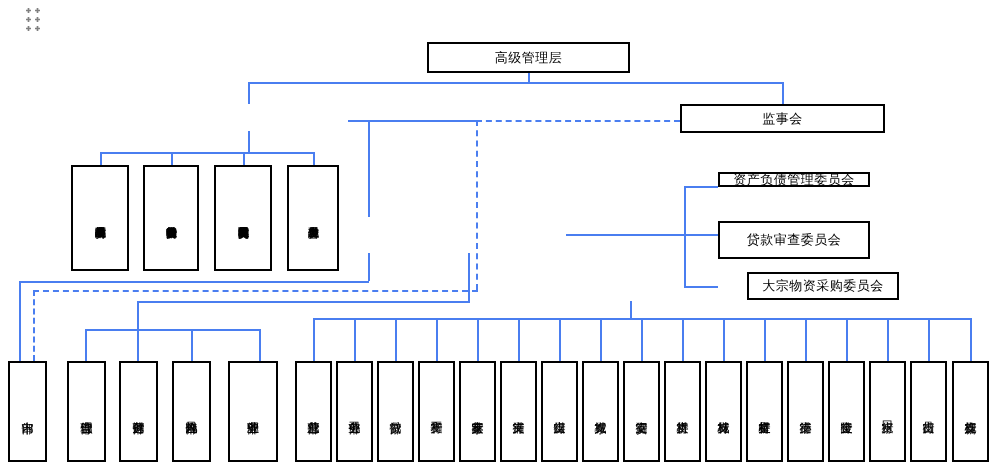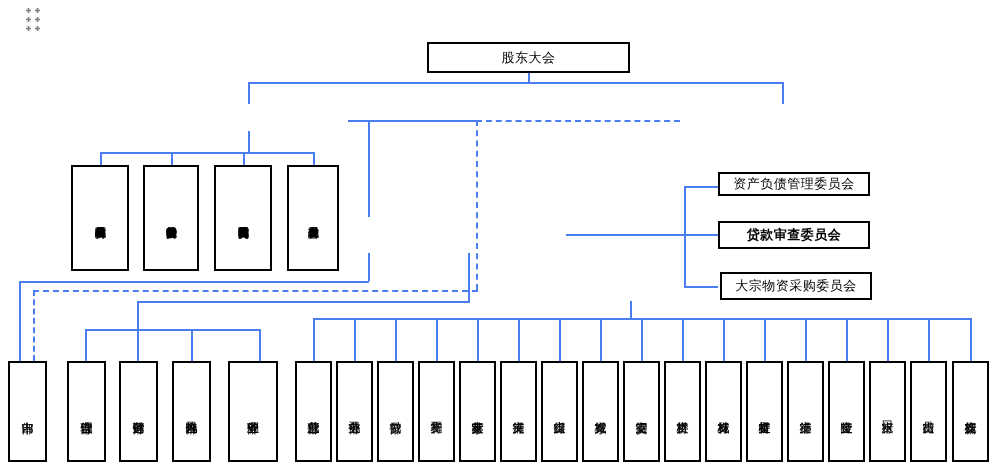--- a/index.html
+++ b/index.html
@@ -165,45 +165,48 @@
 
   <div class="dash-v" style="left:476px; top:120px; height:170px;"></div>
   <div class="dash-h" style="left:33px; top:290px; width:445px;"></div>
   <div class="dash-v" style="left:33px; top:290px; height:71px;"></div>
 
   <div class="ln lnv" style="left:19px; top:281px; height:80px;"></div>
   <div class="ln lnh" style="left:19px; top:281px; width:350px;"></div>
   <div class="ln lnv" style="left:368px; top:253px; height:28px;"></div>
 
   <div class="box h" style="left:427px; top:42px; width:203px; height:31px;">
-    <span>股东大会</span>
-  </div>
-
+    <span>高级管理层</span>
+  </div>
+
+  <div class="box h" style="left:680px; top:104px; width:205px; height:29px;">
+    <span>监事会</span>
+  </div>
 
   <div class="box v tight" style="left:71px; top:165px; width:58px; height:106px;">
     <span>战略发展与提名薪酬委员会</span>
   </div>
   <div class="box v tight" style="left:143px; top:165px; width:56px; height:106px;">
     <span>审计和消费者权益保护委员会</span>
   </div>
   <div class="box v tight" style="left:214px; top:165px; width:58px; height:106px;">
     <span>风险管理与关联交易控制委员会</span>
   </div>
   <div class="box v tight" style="left:287px; top:165px; width:52px; height:106px;">
     <span>普惠金融发展委员会</span>
   </div>
 
 
-  <div class="box h" style="left:718px; top:172px; width:152px; height:24px;">
+  <div class="box h" style="left:718px; top:172px; width:152px; height:15px;">
     <span>资产负债管理委员会</span>
   </div>
-  <div class="box h" style="left:718px; top:221px; width:152px; height:28px;font-weight:bold;">
+  <div class="box h" style="left:718px; top:221px; width:152px; height:38px;">
     <span>贷款审查委员会</span>
   </div>
-  <div class="box h" style="left:720px; top:272px; width:152px; height:28px;font-family:Liberation Serif, serif;">
+  <div class="box h" style="left:747px; top:272px; width:152px; height:28px;font-family:Liberation Serif, serif;">
     <span>大宗物资采购委员会</span>
   </div>
 
   <div class="box v branch" style="left:8px; top:361px; width:39px; height:101px;">
     <span>内审部</span>
   </div>
 
   <div class="box v branch" style="left:67px; top:361px; width:39px; height:101px;">
     <span>综合管理部</span>
   </div>

